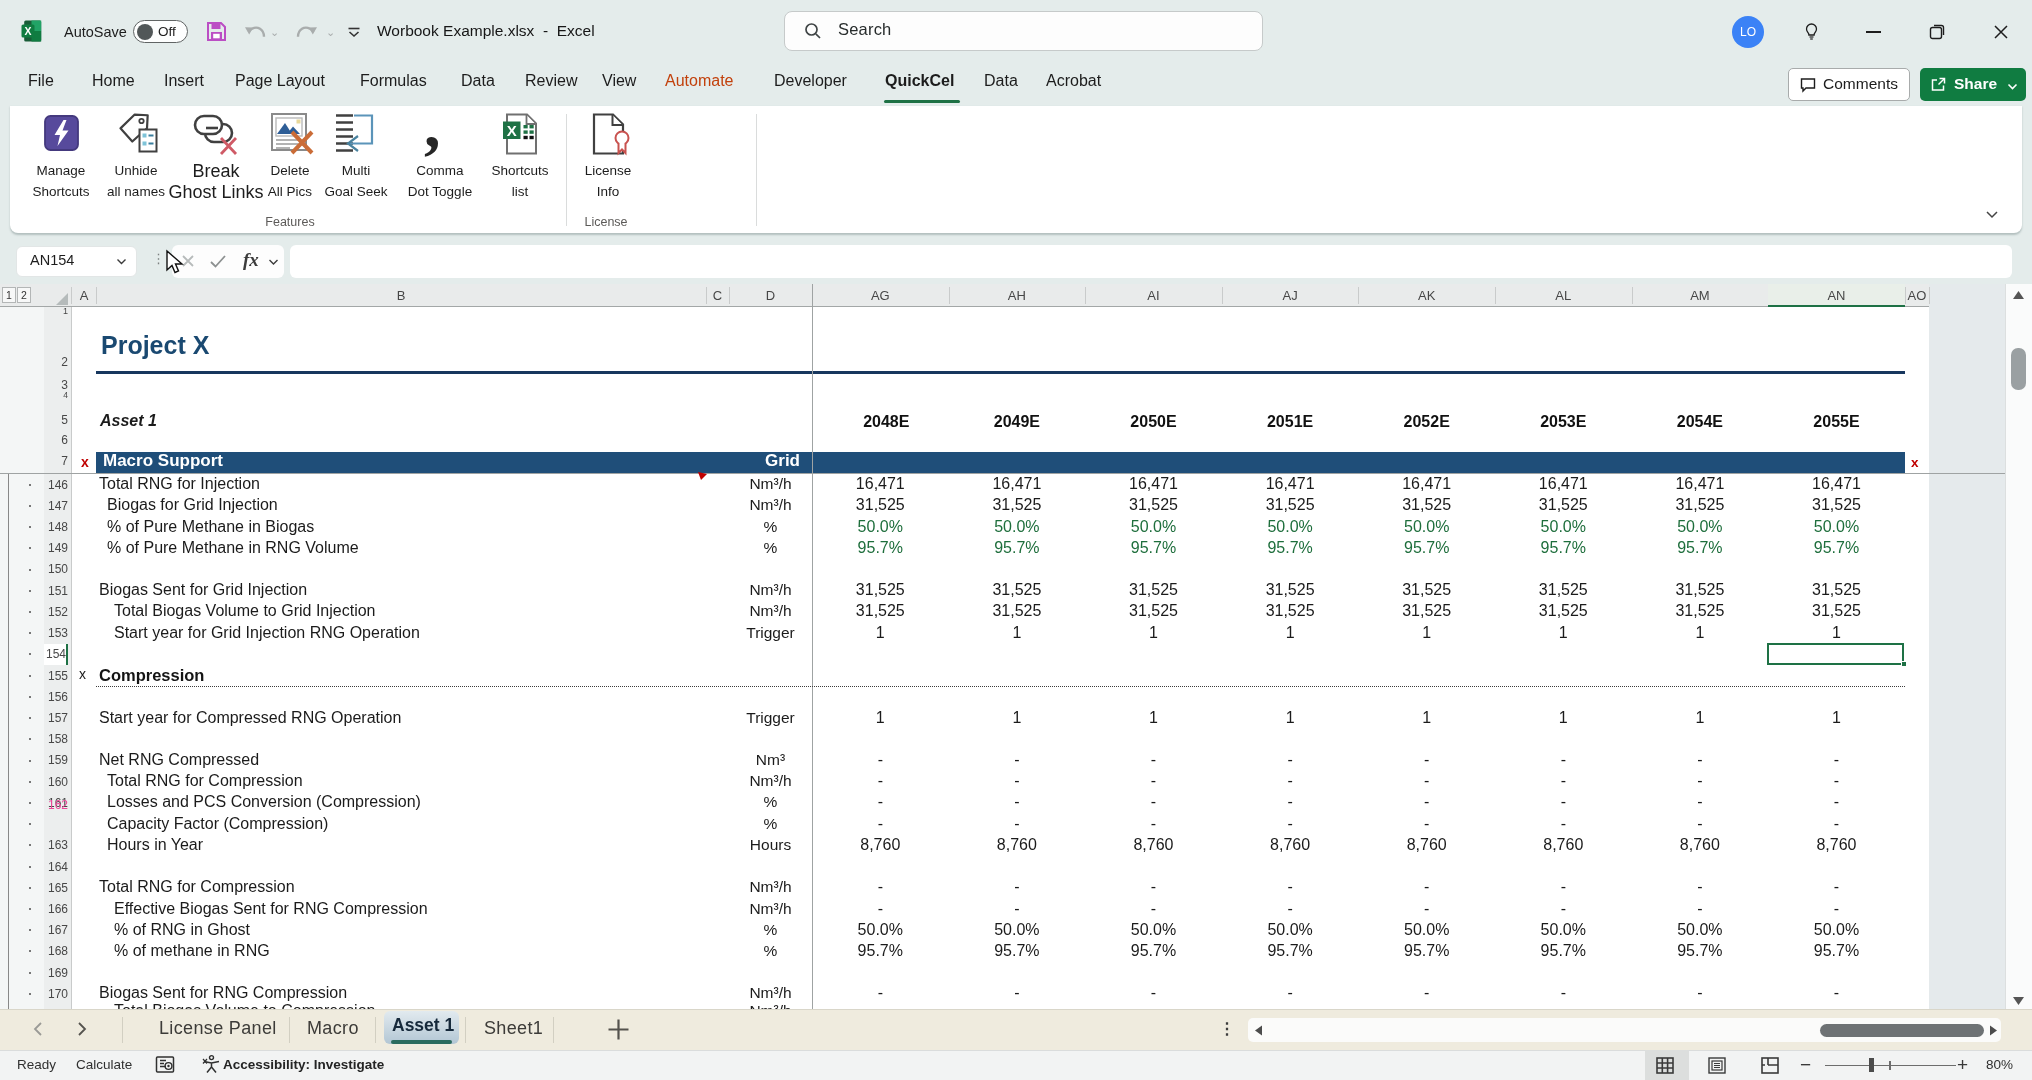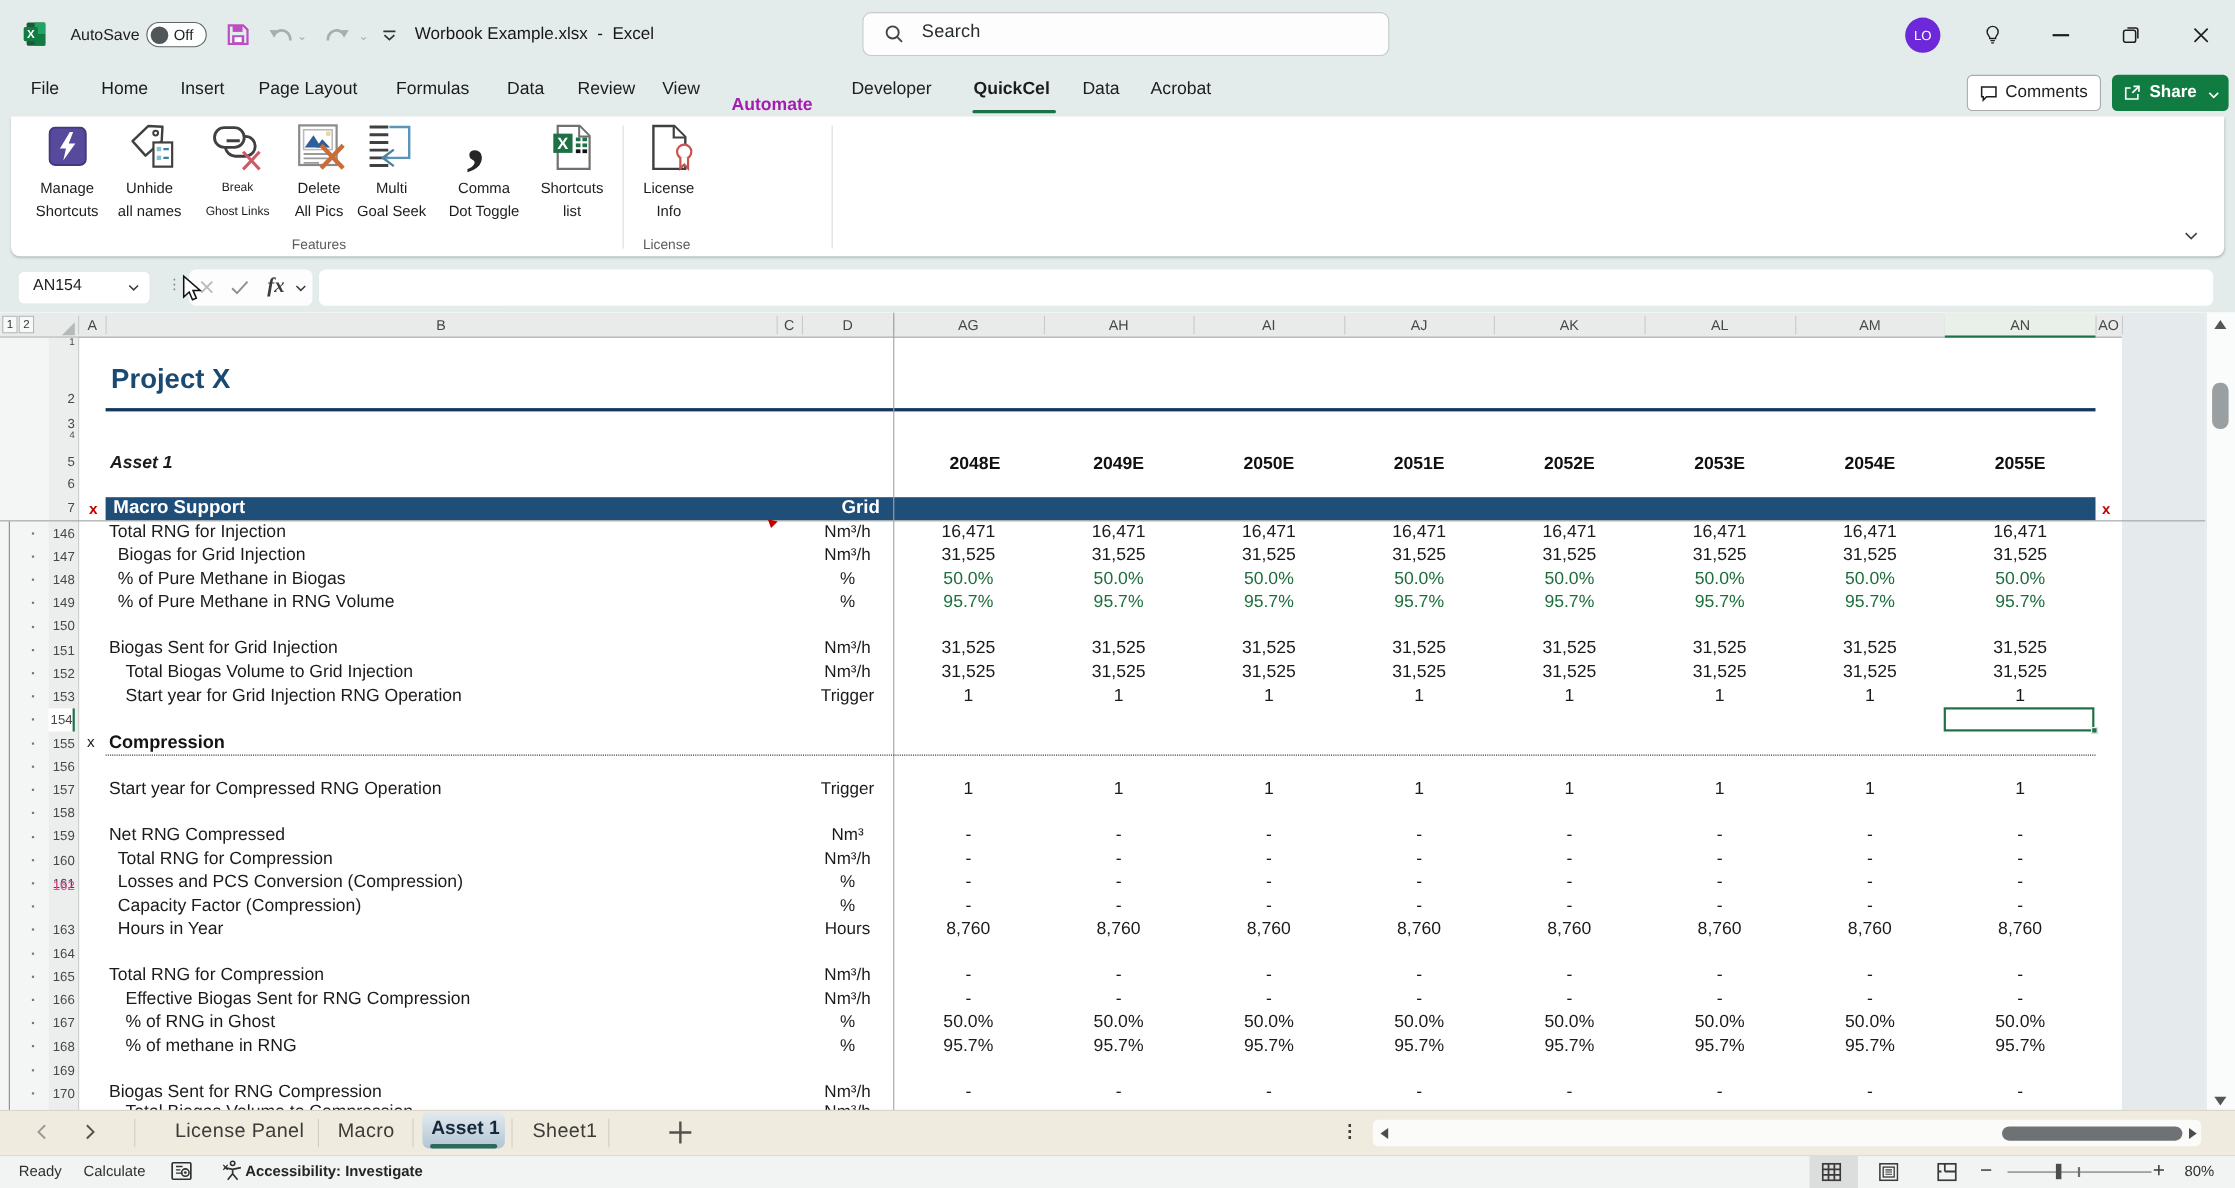--- a/index.html
+++ b/index.html
@@ -37,21 +37,21 @@
 <path d="M2.5 4.5 h11" stroke="#333" stroke-width="1.6"></path>
 <path d="M3.5 8 L8 12 L12.5 8" fill="none" stroke="#333" stroke-width="1.6"></path>
 </svg>
 <div class="a" style="left:377px;top:22px;font-size:15.5px;color:#161616;">Worbook Example.xlsx &nbsp;-&nbsp; Excel</div>
 <div class="a" style="left:784px;top:11px;width:479px;height:40px;background:#fdfdfd;border:1px solid #c6caca;border-radius:8px;"></div>
 <svg class="a" style="left:803px;top:21px" width="20" height="20" viewBox="0 0 20 20">
 <circle cx="8.5" cy="8.5" r="5.5" fill="none" stroke="#3f4445" stroke-width="1.7"></circle>
 <path d="M12.8 12.8 L17 17" stroke="#3f4445" stroke-width="1.7"></path>
 </svg>
 <div class="a" style="left:838px;top:20px;font-size:16.5px;letter-spacing:0.2px;color:#272c2c;">Search</div>
-<div class="a ct" style="left:1732px;top:16px;width:32px;height:32px;border-radius:50%;background:#6d28d9;color:#fff;font-size:12px;">LO</div>
+<div class="a ct" style="left:1732px;top:16px;width:32px;height:32px;border-radius:50%;background:#3b82f6;color:#fff;font-size:12px;">LO</div>
 <svg class="a" style="left:1802px;top:22px" width="19" height="19" viewBox="0 0 19 19">
 <path d="M9.5 2 a5 5 0 0 1 5 5 c0 2.2-1.4 3.2-2 4.4 -0.3 0.6-0.4 1.1-0.4 1.6 h-5.2 c0-0.5-0.1-1-0.4-1.6 -0.6-1.2-2-2.2-2-4.4 a5 5 0 0 1 5-5 z" fill="none" stroke="#1d1d1d" stroke-width="1.3"></path>
 <path d="M7.5 15 h4" stroke="#1d1d1d" stroke-width="1.2"></path>
 <path d="M8.2 17 h2.6" stroke="#1d1d1d" stroke-width="1.2"></path>
 </svg>
 <div class="a" style="left:1866px;top:31px;width:15px;height:1.8px;background:#1d1d1d;"></div>
 <svg class="a" style="left:1929px;top:24px" width="16" height="16" viewBox="0 0 16 16">
 <rect x="1.5" y="3.5" width="11" height="11" rx="2" fill="none" stroke="#1d1d1d" stroke-width="1.4"></rect>
 <path d="M5 1.5 h7.5 a2 2 0 0 1 2 2 V11" fill="none" stroke="#1d1d1d" stroke-width="1.4"></path>
 </svg>
@@ -59,21 +59,21 @@
 <path d="M2 2 L14 14 M14 2 L2 14" stroke="#1d1d1d" stroke-width="1.5"></path>
 </svg>
 <div class="a" style="left:28px;top:72px;font-size:16px;font-weight:normal;color:#1c1c1c;">File</div>
 <div class="a" style="left:92px;top:72px;font-size:16px;font-weight:normal;color:#1c1c1c;">Home</div>
 <div class="a" style="left:164px;top:72px;font-size:16px;font-weight:normal;color:#1c1c1c;">Insert</div>
 <div class="a" style="left:235px;top:72px;font-size:16px;font-weight:normal;color:#1c1c1c;">Page Layout</div>
 <div class="a" style="left:360px;top:72px;font-size:16px;font-weight:normal;color:#1c1c1c;">Formulas</div>
 <div class="a" style="left:461px;top:72px;font-size:16px;font-weight:normal;color:#1c1c1c;">Data</div>
 <div class="a" style="left:525px;top:72px;font-size:16px;font-weight:normal;color:#1c1c1c;">Review</div>
 <div class="a" style="left:602px;top:72px;font-size:16px;font-weight:normal;color:#1c1c1c;">View</div>
-<div class="a" style="left:665px;top:72px;font-size:16px;font-weight:bold;color:#a21caf;margin-top:15px;">Automate</div>
+<div class="a" style="left:665px;top:72px;font-size:16px;font-weight:normal;color:#c2410c;">Automate</div>
 <div class="a" style="left:774px;top:72px;font-size:16px;font-weight:normal;color:#1c1c1c;">Developer</div>
 <div class="a" style="left:885px;top:72px;font-size:16px;font-weight:bold;color:#1c1c1c;">QuickCel</div>
 <div class="a" style="left:984px;top:72px;font-size:16px;font-weight:normal;color:#1c1c1c;">Data</div>
 <div class="a" style="left:1046px;top:72px;font-size:16px;font-weight:normal;color:#1c1c1c;">Acrobat</div>
 <div class="a" style="left:884px;top:100px;width:76px;height:3px;background:#1e7145;border-radius:2px;"></div>
 <div class="a" style="left:1788px;top:68px;width:122px;height:33px;background:#fff;border:1px solid #a8abab;border-radius:5px;"></div>
 <svg class="a" style="left:1799px;top:76px" width="18" height="18" viewBox="0 0 18 18">
 <path d="M2.5 3 h13 v9 h-8.5 l-3 3 v-3 h-1.5 z" fill="none" stroke="#1d1d1d" stroke-width="1.4"></path>
 </svg>
 <div class="a" style="left:1823px;top:75px;font-size:15.5px;color:#1d1d1d;">Comments</div>
@@ -90,21 +90,21 @@
 <div class="a" style="left:10px;top:106px;width:2012px;height:127px;background:#fff;border-radius:0 0 8px 8px;box-shadow:0 1.5px 2px rgba(90,110,110,0.35);"></div>
 <div class="a" style="left:566px;top:114px;width:1px;height:112px;background:#dadcdc;"></div>
 <div class="a" style="left:756px;top:114px;width:1px;height:112px;background:#dadcdc;"></div>
 <div class="a" style="left:230px;top:215px;width:120px;text-align:center;font-size:12.5px;color:#5c5a58;">Features</div>
 <div class="a" style="left:546px;top:215px;width:120px;text-align:center;font-size:12.5px;color:#5c5a58;">License</div>
 <svg class="a" style="left:1984px;top:208px" width="16" height="14" viewBox="0 0 16 14">
 <path d="M3 4 L8 9 L13 4" fill="none" stroke="#444" stroke-width="1.5"></path>
 </svg>
 <div class="a" style="left:-14px;top:161px;width:150px;text-align:center;font-size:13.5px;color:#1d1d1d;line-height:20.5px;">Manage<br>Shortcuts</div>
 <div class="a" style="left:61px;top:161px;width:150px;text-align:center;font-size:13.5px;color:#1d1d1d;line-height:20.5px;">Unhide<br>all names</div>
-<div class="a" style="left:141px;top:161px;width:150px;text-align:center;font-size:11px;color:#1d1d1d;line-height:20.5px;">Break<br>Ghost Links</div>
+<div class="a" style="left:141px;top:161px;width:150px;text-align:center;font-size:18px;color:#1d1d1d;line-height:20.5px;">Break<br>Ghost Links</div>
 <div class="a" style="left:215px;top:161px;width:150px;text-align:center;font-size:13.5px;color:#1d1d1d;line-height:20.5px;">Delete<br>All Pics</div>
 <div class="a" style="left:281px;top:161px;width:150px;text-align:center;font-size:13.5px;color:#1d1d1d;line-height:20.5px;">Multi<br>Goal Seek</div>
 <div class="a" style="left:365px;top:161px;width:150px;text-align:center;font-size:13.5px;color:#1d1d1d;line-height:20.5px;">Comma<br>Dot Toggle</div>
 <div class="a" style="left:445px;top:161px;width:150px;text-align:center;font-size:13.5px;color:#1d1d1d;line-height:20.5px;">Shortcuts<br>list</div>
 <div class="a" style="left:533px;top:161px;width:150px;text-align:center;font-size:13.5px;color:#1d1d1d;line-height:20.5px;">License<br>Info</div>
 <svg class="a" style="left:44px;top:115px" width="35" height="37" viewBox="0 0 35 37">
 <rect x="1" y="1" width="33" height="34" rx="5.5" fill="#574a9c" stroke="#44397e" stroke-width="1.8"></rect>
 <path d="M19.5 5 L10.5 20 h5.5 L13.5 31 L24.5 15.5 h-6 L22.5 5 z" fill="#fff"></path>
 </svg>
 <svg class="a" style="left:113px;top:112px" width="47" height="43" viewBox="0 0 47 43">

